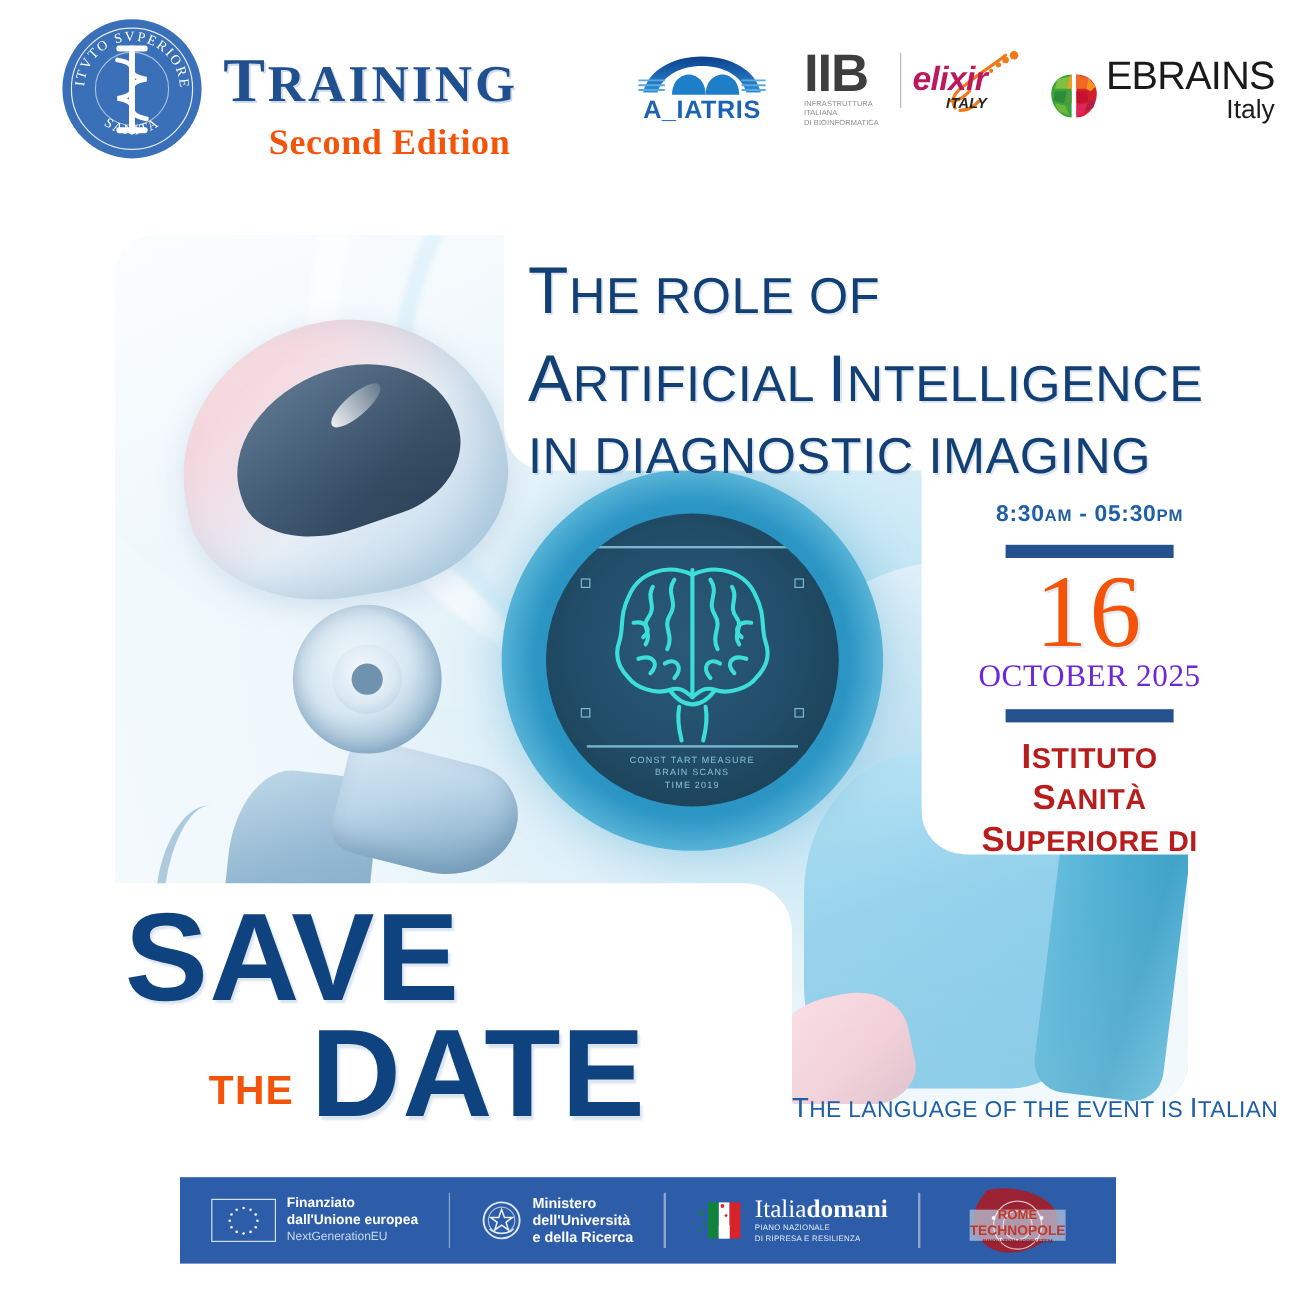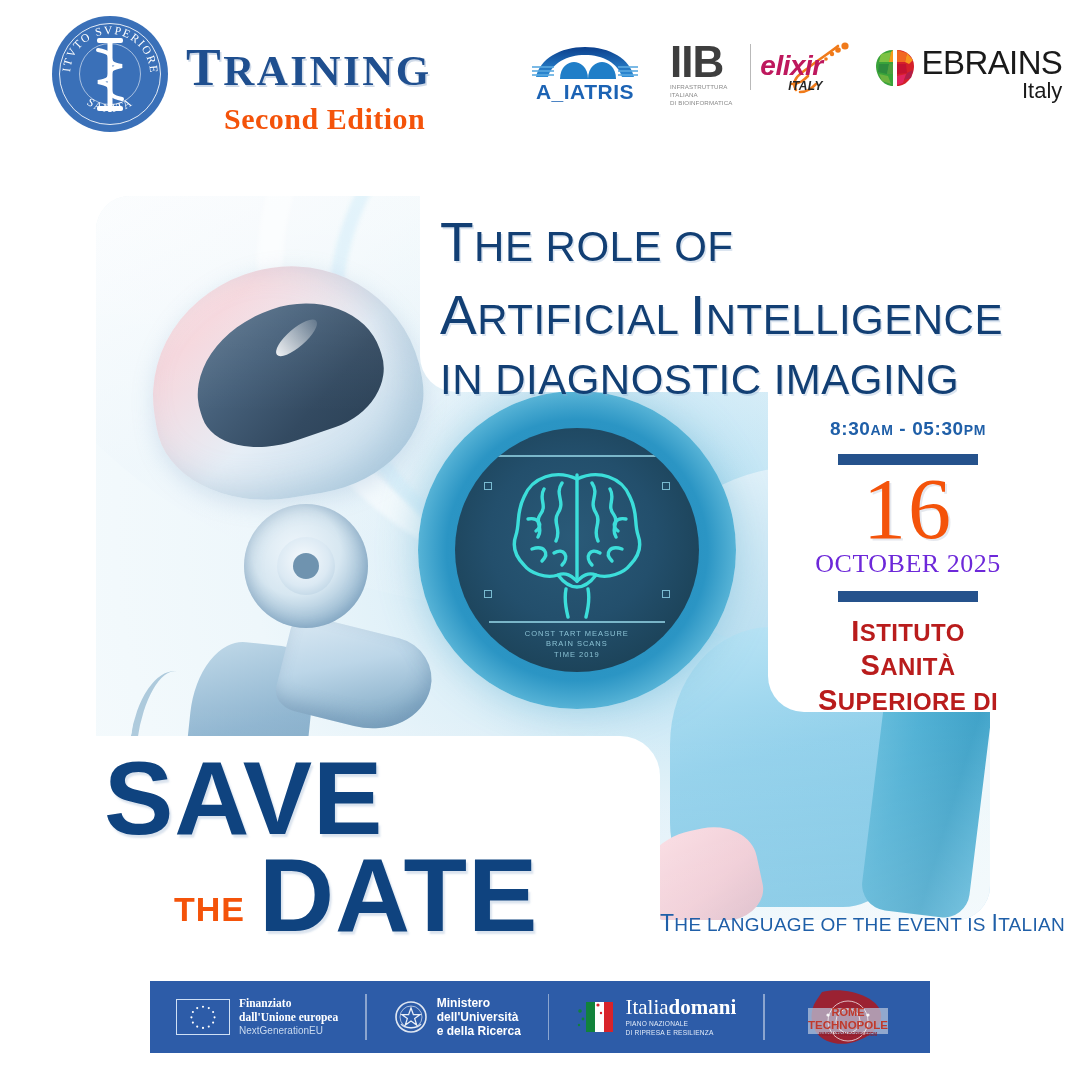--- a/index.html
+++ b/index.html
@@ -163,21 +163,21 @@
     font-weight: bold;
     font-size: 12px;
     color: #262626;
     position: absolute;
     left: 30px; top: 37px;
     letter-spacing: .3px;
   }
   .elixir svg { position: absolute; left: 28px; top: -2px; }
 
   
-  .logo-ebrains { display: flex; align-items: flex-start; gap: 5px; }
+  .logo-ebrains { display: flex; align-items: flex-end; gap: 5px; }
   .ebrains-brain { width: 44px; height: 44px; }
   .ebrains-text { line-height: 1; }
   .ebrains-text .b1 {
     font-family: "Liberation Sans", sans-serif;
     font-size: 33px;
     color: #1a1a1a;
     letter-spacing: -.6px;
   }
   .ebrains-text .b2 {
     font-family: "Liberation Sans", sans-serif;
@@ -566,21 +566,21 @@
 
   .eu-flag {
     width: 54px; height: 36px;
     border: 1.5px solid #cfe0f5;
     position: relative;
     flex: none;
   }
   .eu-flag .stars { position: absolute; inset: 0; }
   .f-eu-text { line-height: 1.16; }
   .f-eu-text .l1, .f-eu-text .l2 {
-    font-family: Liberation Serif, serif;
+    font-family: Liberation Sans, sans-serif;
     font-weight: bold;
     font-size: 11.5px;
     color: #ffffff;
   }
   .f-eu-text .l3 {
     font-family: "Liberation Sans", sans-serif;
     font-size: 10px;
     color: #c8d9ef;
     margin-top: 1px;
   }

